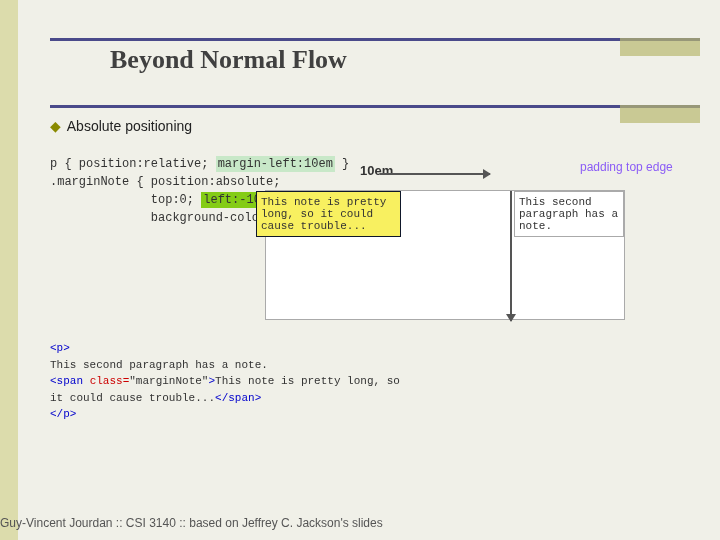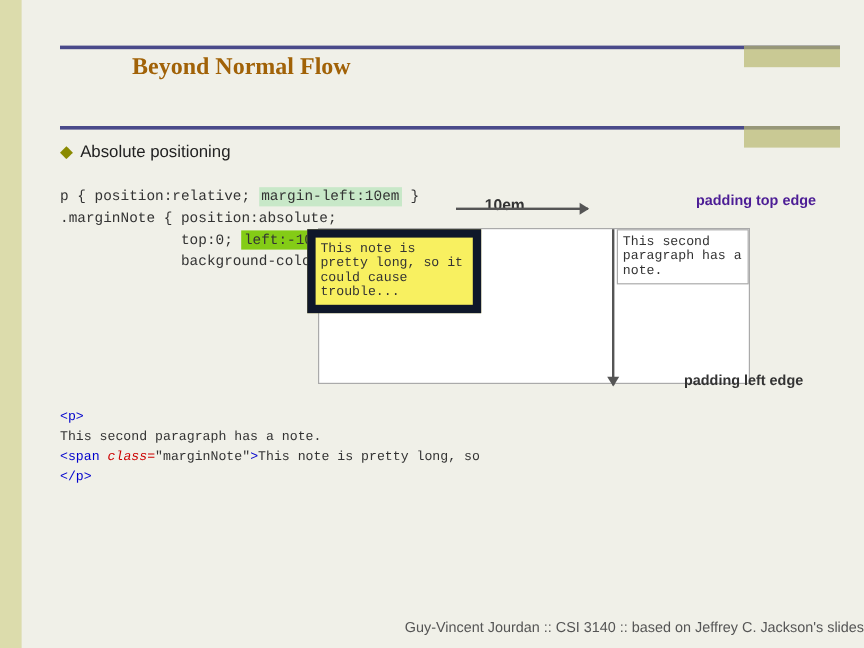--- a/index.html
+++ b/index.html
@@ -52,23 +52,23 @@
       height: 18px;
       background: #b8b870;
       opacity: 0.7;
     }
 
     
     .slide-title {
       position: absolute;
       top: 45px;
       left: 110px;
-      font-size: 20px;
+      font-size: 26px;
       font-weight: bold;
-      color: #a16207;
+      color: #404040;
       font-family: Georgia, serif;
       text-align: right;
     }
 
     
     .bullet-point {
       position: absolute;
       top: 118px;
       left: 50px;
       font-size: 14px;
@@ -107,21 +107,20 @@
     }
 
     
     .label-10em {
       position: absolute;
       top: 8px;
       left: 310px;
       font-size: 13px;
       font-weight: bold;
       color: #333;
-      margin-left: 44px;
     }
 
     
     .arrow-10em {
       position: absolute;
       top: 18px;
       left: 330px;
       width: 110px;
       height: 2px;
       background: #555;
@@ -136,22 +135,22 @@
       border-bottom: 5px solid transparent;
     }
 
     
     .label-padding-top {
       position: absolute;
       top: 5px;
       right: 0;
       width: 120px;
       font-size: 12px;
-      color: #4c1d95;
-      font-weight: bold;
+      color: #8b5cf6;
+      font-weight: normal;
       text-align: left;
     }
 
     
     .label-padding-left {
       position: absolute;
       top: 155px;
       right: 10px;
       width: 120px;
       font-size: 12px;
@@ -171,21 +170,21 @@
       background: white;
     }
 
     
     .note-box {
       position: absolute;
       top: 0px;
       left: -10px;
       width: 145px;
       background: #f8f060;
-      border: 7px solid #0f172a;
+      border: 1px solid #0f172a;
       font-family: 'Courier New', monospace;
       font-size: 11px;
       color: #333;
       padding: 4px;
       z-index: 10;
     }
 
     
     .second-para-box {
       position: absolute;
@@ -225,29 +224,29 @@
       top: 185px;
       left: 0;
       width: 370px;
       font-family: 'Courier New', monospace;
       font-size: 11px;
       color: #333;
       line-height: 1.5;
     }
 
     .html-blue { color: #0000cc; }
-    .html-red { color: #cc0000; font-style: italic; }
+    .html-red { color: #cc0000; }
 
     
     .footer {
       position: absolute;
       bottom: 10px;
       left: 0;
       right: 0;
-      text-align: right;
+      text-align: left;
       font-size: 12px;
       color: #555;
     }
 
     
     .olive-bar {
       position: absolute;
       top: 0;
       left: 0;
       width: 18px;
@@ -292,24 +291,24 @@
 
   <div class="demo-area">
 
     <div class="note-box">This note is pretty long, so it could cause trouble...</div>
 
     <div class="second-para-box">This second paragraph has a note.</div>
 
     <div class="vert-line"></div>
   </div>
 
-  <div class="label-padding-left">padding left edge</div>
 
   <div class="html-block">
     <div><span class="html-blue">&lt;p&gt;</span></div>
     <div>This second paragraph has a note.</div>
     <div><span class="html-blue">&lt;span</span> <span class="html-red">class=</span>"marginNote"<span class="html-blue">&gt;</span>This note is pretty long, so</div>
+    <div>it could cause trouble...<span class="html-blue">&lt;/span&gt;</span></div>
     <div><span class="html-blue">&lt;/p&gt;</span></div>
   </div>
 
 </div>
 
 <div class="footer">Guy-Vincent Jourdan :: CSI 3140 :: based on Jeffrey C. Jackson's slides</div>
 
 </body></html>

